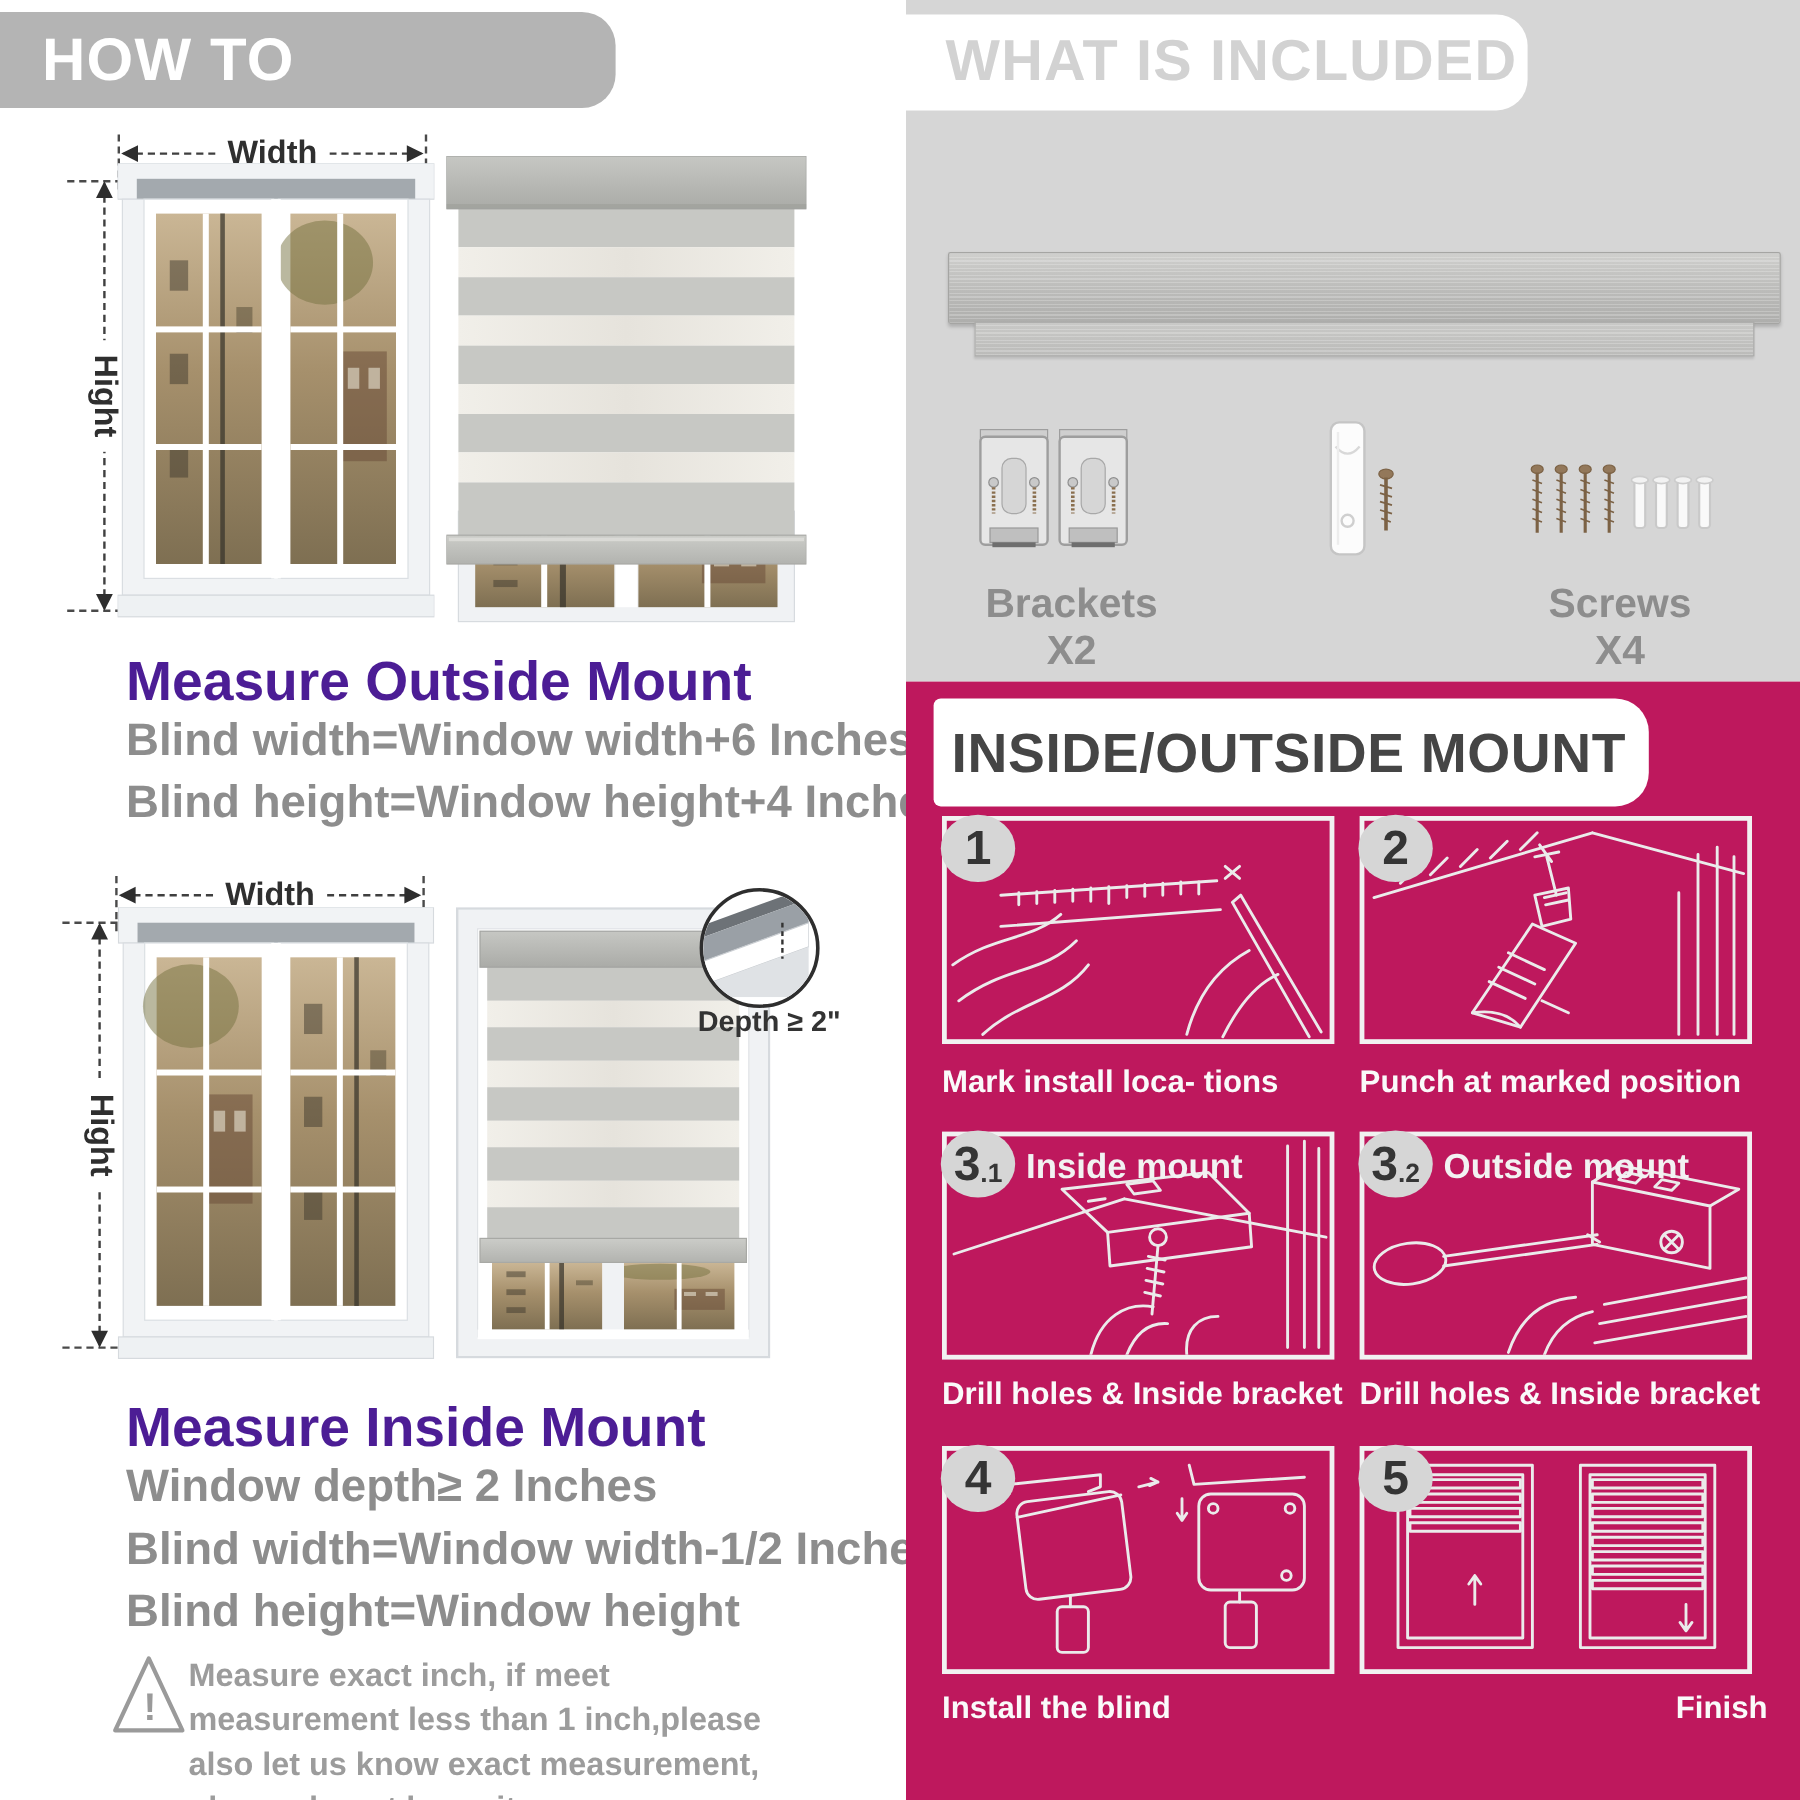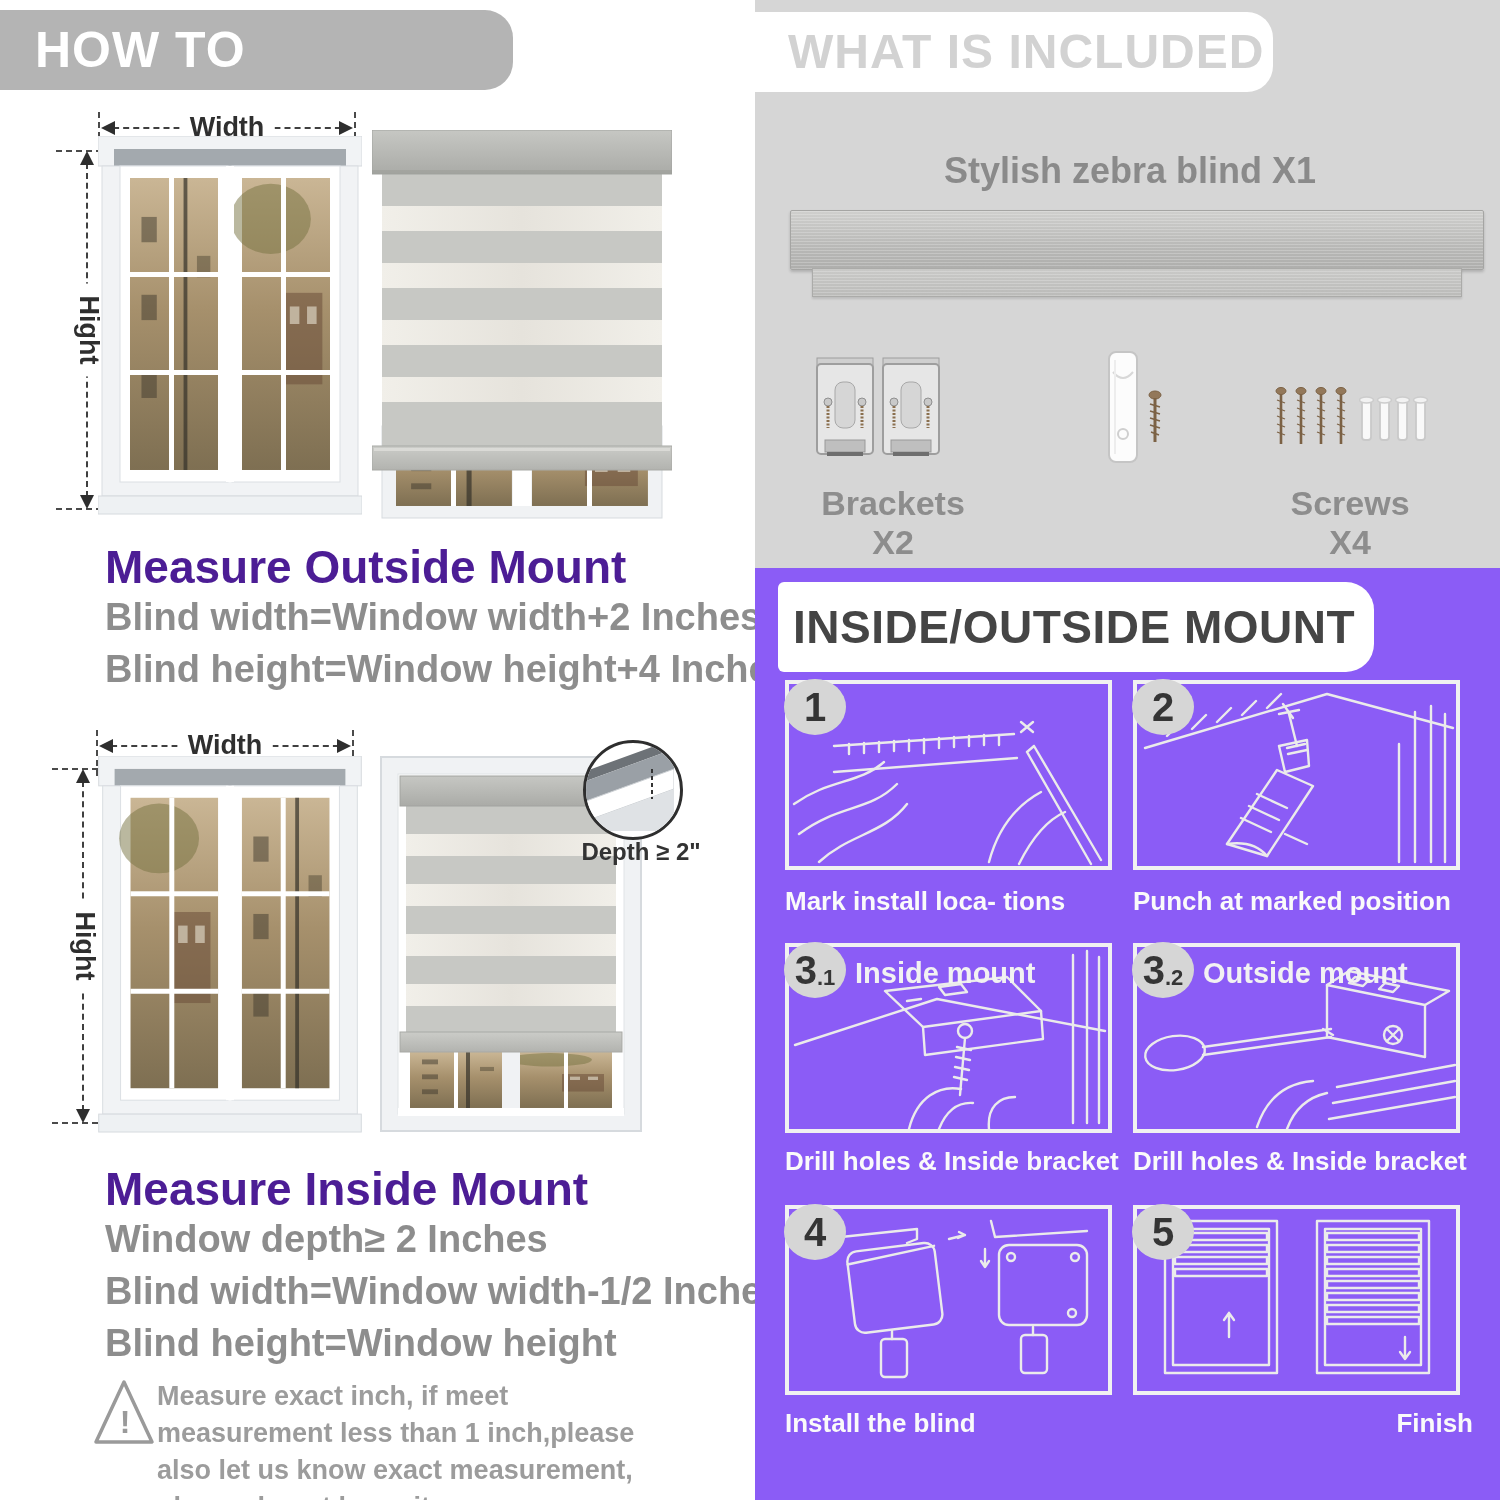--- a/index.html
+++ b/index.html
@@ -13,21 +13,21 @@
           line-height:80px;padding-left:35px;letter-spacing:1px;box-sizing:border-box;}
   .inc-box{position:absolute;left:0;top:12px;width:518px;height:80px;background:#ffffff;
           border-radius:0 26px 26px 0;color:#d2d2d2;font-size:48px;font-weight:bold;
           line-height:80px;padding-left:33px;letter-spacing:1px;box-sizing:border-box;}
   .mnt-box{position:absolute;left:23px;top:14px;width:596px;height:90px;background:#ffffff;
           border-radius:6px 28px 28px 6px;color:#454545;font-size:46px;font-weight:bold;
           line-height:90px;padding-left:15px;letter-spacing:0.5px;box-sizing:border-box;}
 
   
   .panel-light{position:absolute;left:755px;top:0;width:745px;height:568px;background:#d6d6d6;}
-  .panel-dark{position:absolute;left:755px;top:568px;width:745px;height:932px;background:#8b5cf6;}
+  .panel-dark{position:absolute;left:755px;top:568px;width:745px;height:932px;background:#be185d;}
 
   
   .mh{position:absolute;font-size:46px;font-weight:bold;color:#4c1d95;}
   .ms{position:absolute;font-size:38px;font-weight:bold;color:#8d8d8d;}
   .warn-text{position:absolute;font-size:27px;font-weight:bold;color:#9c9c9c;line-height:37px;}
 
   
   .dash-h{position:absolute;border-top:2.5px dashed #3f3f3f;}
   .dash-v{position:absolute;border-left:2.5px dashed #3f3f3f;}
   .tick-v{position:absolute;border-left:2px dashed #4a4a4a;}
@@ -180,21 +180,21 @@
       <rect x="10" y="247" width="280" height="25" fill="url(#sheerG)"></rect>
       <rect x="10" y="272" width="280" height="44" fill="#c7c8c4"></rect>
     </g>
     <rect x="0" y="0" width="300" height="44" fill="url(#cassG)" stroke="#a2a3a0"></rect>
     <rect x="0" y="40" width="300" height="4" fill="#9d9e9a" opacity=".6"></rect>
     <rect x="0" y="316" width="300" height="24" fill="url(#railG)" stroke="#a8a9a5"></rect>
     <rect x="2" y="318" width="296" height="3" fill="#dededb" opacity=".8"></rect>
   </svg>
 
   <div class="mh" style="left:105px;top:540px;">Measure Outside Mount</div>
-  <div class="ms" style="left:105px;top:596px;">Blind width=Window width+2 Inches</div>
+  <div class="ms" style="left:105px;top:596px;">Blind width=Window width+6 Inches</div>
   <div class="ms" style="left:105px;top:648px;">Blind height=Window height+4 Inches</div>
 
   
   <div class="abs" style="left:96px;top:730px;width:258px;height:46px;">
     <div class="tick-v" style="left:0;top:0;height:46px;"></div>
     <div class="tick-v" style="right:0;top:0;height:46px;"></div>
     <div class="dash-h" style="left:5px;right:5px;top:15px;"></div>
     <div class="ah-l" style="left:3px;top:9px;"></div>
     <div class="ah-r" style="right:3px;top:9px;"></div>
     <div class="dim-label" style="left:50%;top:0;transform:translateX(-50%);">Width</div>
@@ -280,21 +280,20 @@
   
   <svg class="abs" style="left:92px;top:1376px;" width="64" height="74" viewBox="0 0 64 74">
     <path d="M32,6 L60,66 L4,66 Z" fill="none" stroke="#9a9a9a" stroke-width="3.5" stroke-linejoin="round"></path>
   </svg>
   <div class="warn-mark">!</div>
   <div class="warn-text" style="left:157px;top:1378px;width:500px;">Measure exact inch, if meet measurement less than 1 inch,please also let us know exact measurement, please do not leave it</div>
 
   
   <div class="panel-light">
     <div class="inc-box">WHAT IS INCLUDED</div>
-    <div class="product-label">Stylish zebra blind X1</div>
     <div class="bar-main"></div>
     <div class="bar-tier"></div>
 
     <svg class="abs" style="left:60px;top:356px;" width="60" height="104" viewBox="0 0 60 104">
       <rect x="2" y="2" width="56" height="10" fill="#cfcfcf" stroke="#9e9e9e"></rect>
       <rect x="2" y="8" width="56" height="90" rx="4" fill="#e6e6e6" stroke="#9e9e9e" stroke-width="2"></rect>
       <rect x="20" y="26" width="20" height="46" rx="8" fill="#d6d6d6" stroke="#a8a8a8"></rect>
       <circle cx="13" cy="46" r="4" fill="#c9c9c9" stroke="#8f8f8f"></circle>
       <circle cx="47" cy="46" r="4" fill="#c9c9c9" stroke="#8f8f8f"></circle>
       <line x1="13" y1="50" x2="13" y2="72" stroke="#8a6f4e" stroke-width="3" stroke-dasharray="2,1.5"></line>

